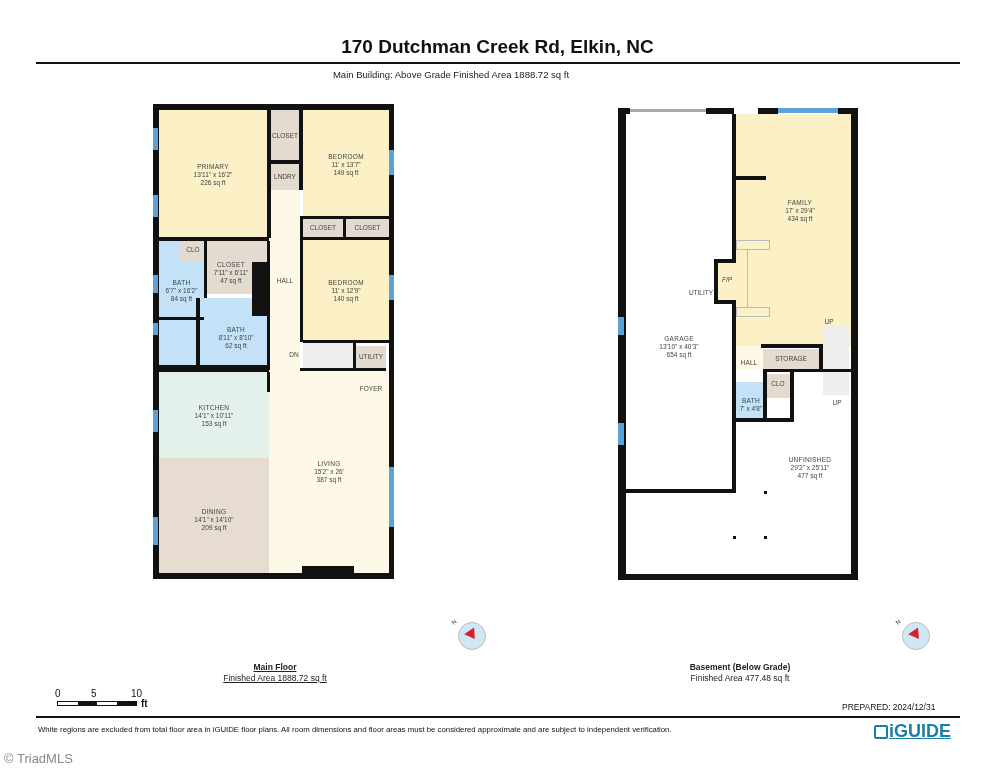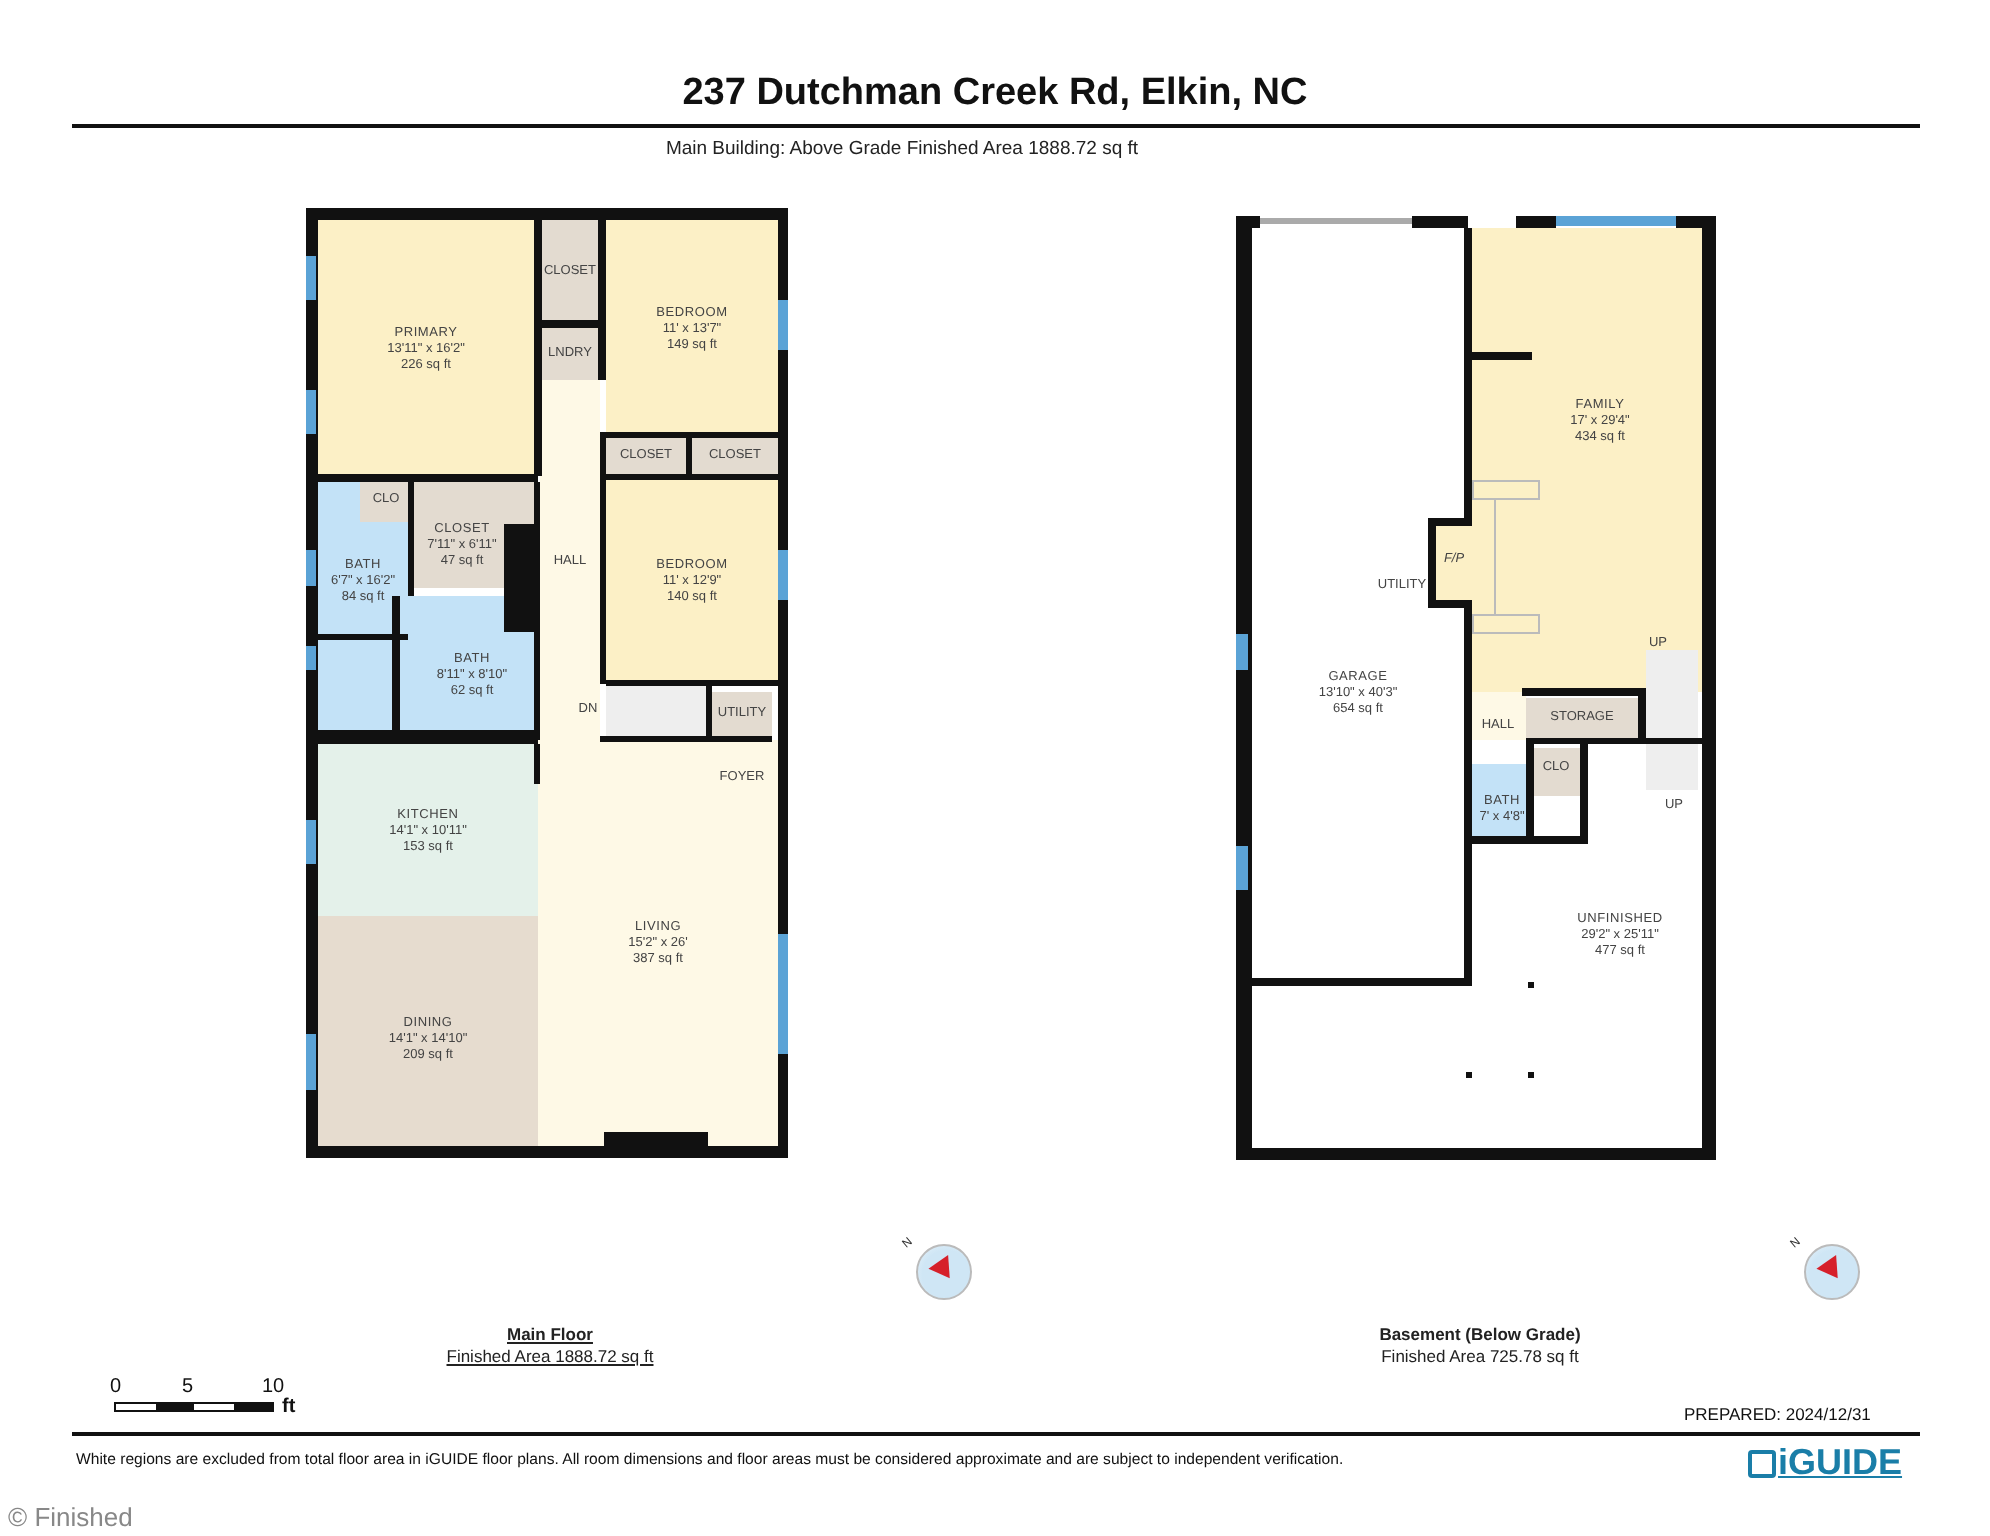--- a/index.html
+++ b/index.html
@@ -33,21 +33,21 @@
   .scale-bar { height: 5px; border: 1px solid #111; display: flex; }
   .scale-bar div { flex: 1; }
   .footer-text { font-size: 8.5px; color: #111; text-align: center; }
   .logo { font-size: 18px; color: #1a7ea8; font-weight: bold; letter-spacing: 0px; }
   .logo-box { display: inline-block; width: 14px; height: 14px; border: 2px solid #1a7ea8; border-radius: 2px; position: relative; top: 2px; margin-right: 1px; }
   .watermark { font-size: 13px; color: #888; }
 </style>
 </head>
 <body>
 
-<div class="abs title">237 Dutchman Creek Rd, Elkin, NC</div>
+<div class="abs title">170 Dutchman Creek Rd, Elkin, NC</div>
 <div class="abs rule" style="left:36px; top:62px; width:924px;"></div>
 <div class="abs subtitle">Main Building: Above Grade Finished Area 1888.72 sq ft</div>
 
 <div class="plan" style="left:0; top:0;">
 
   <div class="room c-yellow" style="left:159px; top:110px; width:108px; height:128px;"></div>
   <div class="room c-gray" style="left:271px; top:110px; width:28px; height:50px;"></div>
   <div class="room c-gray" style="left:271px; top:164px; width:28px; height:26px;"></div>
   <div class="room c-yellow" style="left:303px; top:110px; width:86px; height:106px;"></div>
   <div class="room c-gray" style="left:303px; top:219px; width:40px; height:18px;"></div>
@@ -239,21 +239,21 @@
   <div class="tag" style="left:830px; top:399px; width:14px;">UP</div>
 </div>
 
 <div class="abs compass" style="left:902px; top:622px;">
   <span class="needle"></span>
   <span class="n">N</span>
 </div>
 
 <div class="abs caption" style="left:650px; top:662px; width:180px;">
   <b>Basement (Below Grade)</b><br>
-  <span>Finished Area 725.78 sq ft</span>
+  <span>Finished Area 477.48 sq ft</span>
 </div>
 
 <div class="abs" style="left:55px; top:688px; width:100px;">
   <span class="abs" style="left:0; top:0; font-size:10px;">0</span>
   <span class="abs" style="left:36px; top:0; font-size:10px;">5</span>
   <span class="abs" style="left:76px; top:0; font-size:10px;">10</span>
   <div class="abs scale-bar" style="left:2px; top:13px; width:80px;">
     <div style="background:#fff;"></div>
       <div style="background:#111;"></div>
       <div style="background:#fff;"></div>
@@ -265,13 +265,13 @@
 <div class="abs footer-text" style="left:842px; top:702px; font-size:8.5px;">PREPARED: 2024/12/31</div>
 
 <div class="abs rule" style="left:36px; top:716px; width:924px;"></div>
 
 <div class="abs footer-text" style="left:38px; top:725px; font-size:7.8px;">White regions are excluded from total floor area in iGUIDE floor plans. All room dimensions and floor areas must be considered approximate and are subject to independent verification.</div>
 
 <div class="abs logo" style="left:874px; top:721px;text-decoration:underline;">
   <span class="logo-box"></span><span>iGUIDE</span>
 </div>
 
-<div class="abs watermark" style="left:4px; top:751px;">© Finished</div>
+<div class="abs watermark" style="left:4px; top:751px;">© TriadMLS</div>
 
 </body></html>

